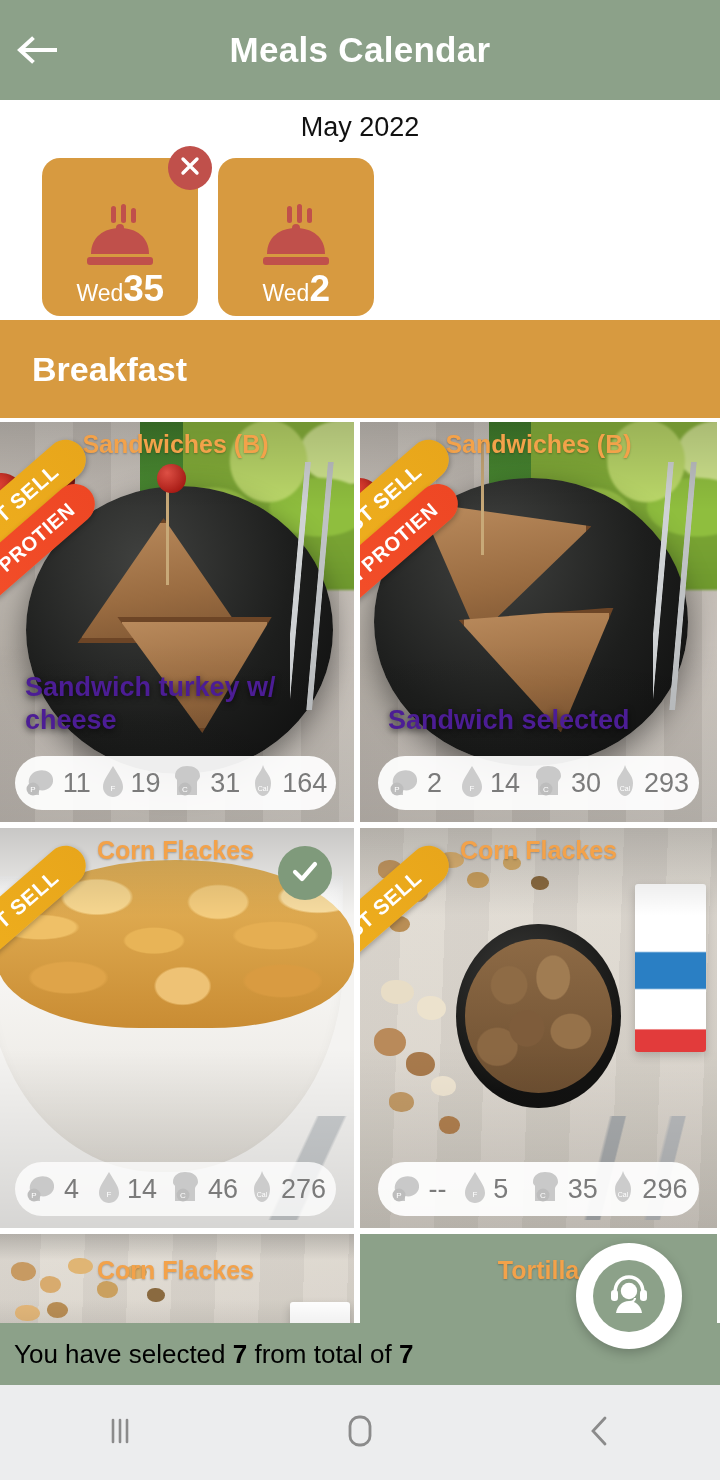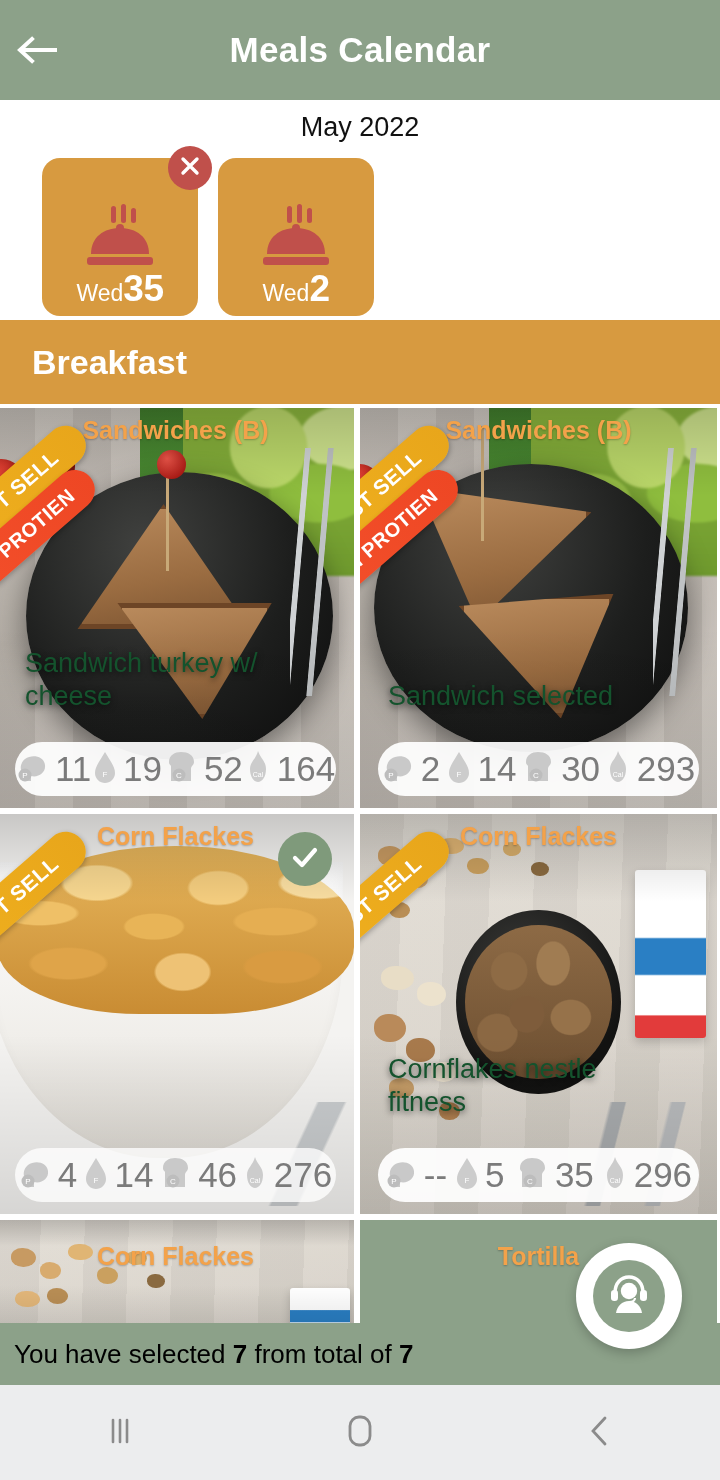--- a/index.html
+++ b/index.html
@@ -102,21 +102,21 @@
     background: #C0504B;
     display: flex;
     align-items: center;
     justify-content: center;
     z-index: 5;
   }
 
   
   .meal-header {
     background: #D79A40;
-    height: 84px;
+    height: 98px;
     display: flex;
     align-items: center;
     padding-left: 32px;
   }
   .meal-header-title {
     color: #ffffff;
     font-size: 34px;
     font-weight: bold;
   }
 
@@ -336,24 +336,24 @@
   .ribbon-protein {
     left: -58px; top: 180px;
     width: 200px; height: 40px;
     font-size: 20px;
     background: linear-gradient(90deg,#F4502B,#EE4724);
     border-radius: 0 20px 20px 0;
   }
   .food-name {
     position: absolute;
     left: 28px; right: 40px;
-    bottom: 96px;
-    color: #14532d;
+    bottom: 86px;
+    color: #4c1d95;
     font-size: 27px;
-    font-weight: normal;
+    font-weight: bold;
     line-height: 1.2;
     text-shadow: 0 2px 6px rgba(0,0,0,.65);
     z-index: 3;
   }
   .nutri-pill {
     position: absolute;
     left: 18px; right: 18px;
     bottom: 12px;
     height: 54px;
     background: rgba(255,255,255,.93);
@@ -362,21 +362,21 @@
     align-items: center;
     justify-content: space-evenly;
     z-index: 3;
   }
   .nutri-item {
     display: flex;
     align-items: center;
     gap: 5px;
   }
   .nutri-val {
-    font-size: 35px;
+    font-size: 27px;
     color: #7b7b7b;
     min-width: 22px;
   }
   .glyph { display: block; }
 
   
   .card.short .cat-label { top: 22px; }
 
   
   .footer {
@@ -564,21 +564,21 @@
         <span class="nutri-val">19</span>
       </div>
       <div class="nutri-item">
         <span class="glyph">
           <svg width="36" height="34" viewBox="0 0 36 34">
             <path d="M6 12 C6 5 12 2 18 2 C25 2 31 5 31 12 C31 15 28 16 28 19 L28 31 L8 31 L8 16 C8 15 6 15 6 12 Z" fill="#c9c9c9"></path>
             <circle cx="16" cy="25" r="6.5" fill="#bdbdbd"></circle>
             <text x="16" y="28" font-size="8" fill="#fff" text-anchor="middle" font-family="Liberation Sans, sans-serif">C</text>
           </svg>
         </span>
-        <span class="nutri-val">52</span>
+        <span class="nutri-val">31</span>
       </div>
       <div class="nutri-item">
         <span class="glyph">
           <svg width="28" height="34" viewBox="0 0 28 34">
             <path d="M14 1 C16 8 22 11 22 19 C22 27 18 32 14 32 C10 32 6 27 6 19 C6 12 12 9 14 1 Z" fill="#cccccc"></path>
             <text x="14" y="27" font-size="7" fill="#ffffff" text-anchor="middle" font-family="Liberation Sans, sans-serif">Cal</text>
           </svg>
         </span>
         <span class="nutri-val">164</span>
       </div>
@@ -748,21 +748,20 @@
       <div class="ph-fork-spoon"></div>
     </div>
     <div class="card-scrim"></div>
 
     <div class="cat-label">Corn Flackes</div>
 
     <div class="ribbons">
       <div class="ribbon ribbon-best">BEST SELL</div>
     </div>
 
-    <div class="food-name">Cornflakes nestle fitness</div>
 
     <div class="nutri-pill">
       <div class="nutri-item">
         <span class="glyph">
           <svg width="34" height="34" viewBox="0 0 34 34">
             <path d="M9 9 C16 4 28 6 29 15 C30 23 22 28 15 26 L15 31 L8 31 L8 24 C3 21 4 13 9 9 Z" fill="#c9c9c9"></path>
             <circle cx="9" cy="25" r="6.5" fill="#bdbdbd"></circle>
             <text x="9" y="28" font-size="8" fill="#fff" text-anchor="middle" font-family="Liberation Sans, sans-serif">P</text>
           </svg>
         </span>

